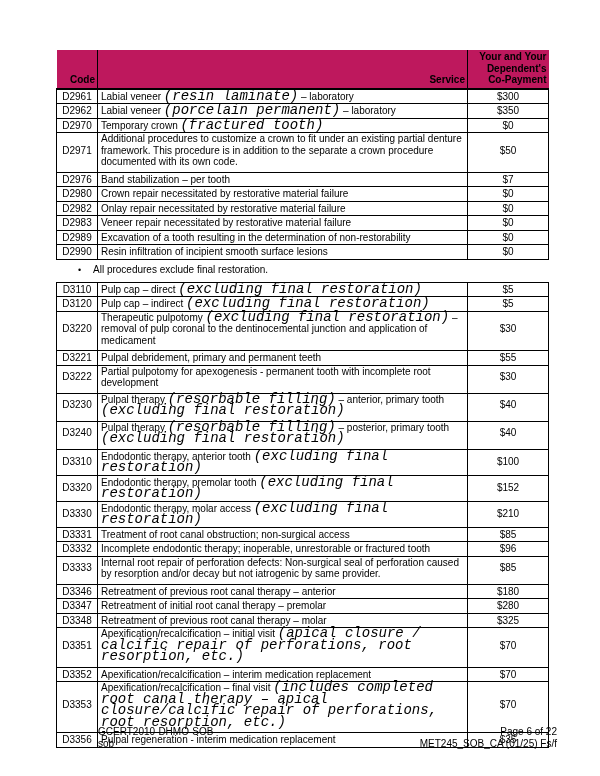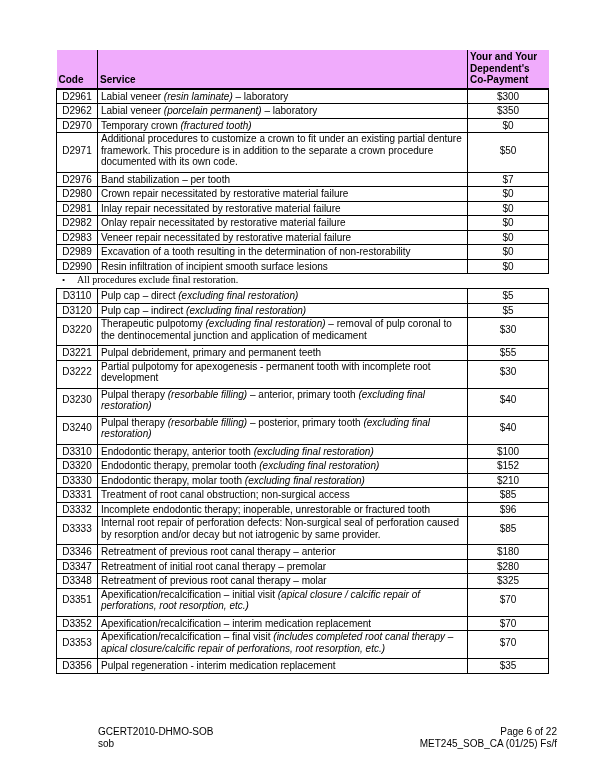--- a/index.html
+++ b/index.html
@@ -26,55 +26,54 @@
     table-layout: fixed;
   }
   col.c-code { width: 41px; }
   col.c-svc  { width: 370px; }
   col.c-pay  { width: 81px; }
   thead th {
     font-size: 10px;
     font-weight: bold;
     line-height: 11.5px;
     vertical-align: bottom;
-    text-align: left;
+    text-align: right;
     padding: 1px 2px 2px 2px;
     border-bottom: 2px solid #000;
-    background: #f0abfc;
+    background: #be185d;
   }
   th.svc-h, th.pay-h { border-left: 1px solid #000; }
   tbody td {
     border: 1px solid #000;
     font-size: 10px;
     line-height: 11.5px;
     padding: 1px 3px;
     vertical-align: middle;
     background: #fff;
   }
   td.code-cell { text-align: center; padding-left: 0; padding-right: 0; }
   td.pay-cell  { text-align: center; }
   td.svc-cell  { text-align: left; }
   tr.tall td { padding-top: 0; padding-bottom: 4px; }
   em.it {
-    font-family: Liberation Sans, sans-serif;
+    font-family: Liberation Mono, monospace;
     font-style: italic;
-    font-size: 10px;
+    font-size: 14px;
   }
   .section-title {
     font-size: 10px;
     font-weight: bold;
     text-align: center;
     margin: 3px 0 1px 0;
   }
   .note {
     font-size: 10px;
-    line-height: 12px;
-    margin: 0 0 2px 0;
+    line-height: 20px;
+    margin: 0 0 2px 16px;
     padding-left: 6px;
-    font-family: Liberation Serif, serif;
   }
   .note .bullet {
     display: inline-block;
     width: 15px;
     font-size: 9px;
   }
   .footer {
     position: absolute;
     left: 62px; right: 43px; top: 726px;
     display: flex;
@@ -133,25 +132,20 @@
             <td class="code-cell">D2976</td>
             <td class="svc-cell"><span>Band stabilization – per tooth</span></td>
             <td class="pay-cell">$7</td>
           </tr>
           <tr>
             <td class="code-cell">D2980</td>
             <td class="svc-cell"><span>Crown repair necessitated by restorative material failure</span></td>
             <td class="pay-cell">$0</td>
           </tr>
           <tr>
-            <td class="code-cell">D2981</td>
-            <td class="svc-cell"><span>Inlay repair necessitated by restorative material failure</span></td>
-            <td class="pay-cell">$0</td>
-          </tr>
-          <tr>
             <td class="code-cell">D2982</td>
             <td class="svc-cell"><span>Onlay repair necessitated by restorative material failure</span></td>
             <td class="pay-cell">$0</td>
           </tr>
           <tr>
             <td class="code-cell">D2983</td>
             <td class="svc-cell"><span>Veneer repair necessitated by restorative material failure</span></td>
             <td class="pay-cell">$0</td>
           </tr>
           <tr>
@@ -217,21 +211,21 @@
             <td class="svc-cell"><span>Endodontic therapy, anterior tooth </span><em class="it">(excluding final restoration)</em></td>
             <td class="pay-cell">$100</td>
           </tr>
           <tr>
             <td class="code-cell">D3320</td>
             <td class="svc-cell"><span>Endodontic therapy, premolar tooth </span><em class="it">(excluding final restoration)</em></td>
             <td class="pay-cell">$152</td>
           </tr>
           <tr>
             <td class="code-cell">D3330</td>
-            <td class="svc-cell"><span>Endodontic therapy, molar tooth </span><em class="it">(excluding final restoration)</em></td>
+            <td class="svc-cell"><span>Endodontic therapy, molar access </span><em class="it">(excluding final restoration)</em></td>
             <td class="pay-cell">$210</td>
           </tr>
           <tr>
             <td class="code-cell">D3331</td>
             <td class="svc-cell"><span>Treatment of root canal obstruction; non-surgical access</span></td>
             <td class="pay-cell">$85</td>
           </tr>
           <tr>
             <td class="code-cell">D3332</td>
             <td class="svc-cell"><span>Incomplete endodontic therapy; inoperable, unrestorable or fractured tooth</span></td>

